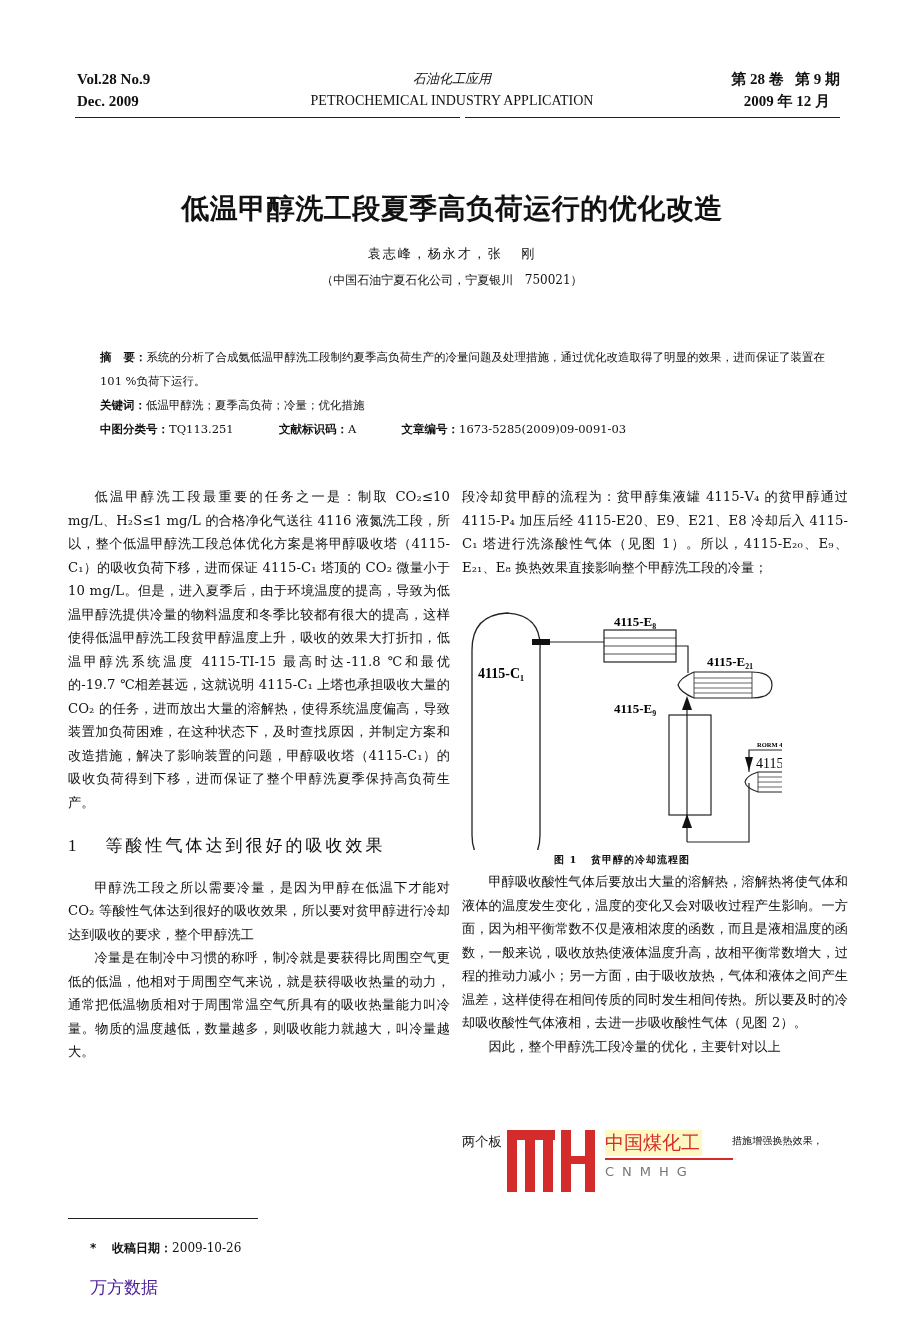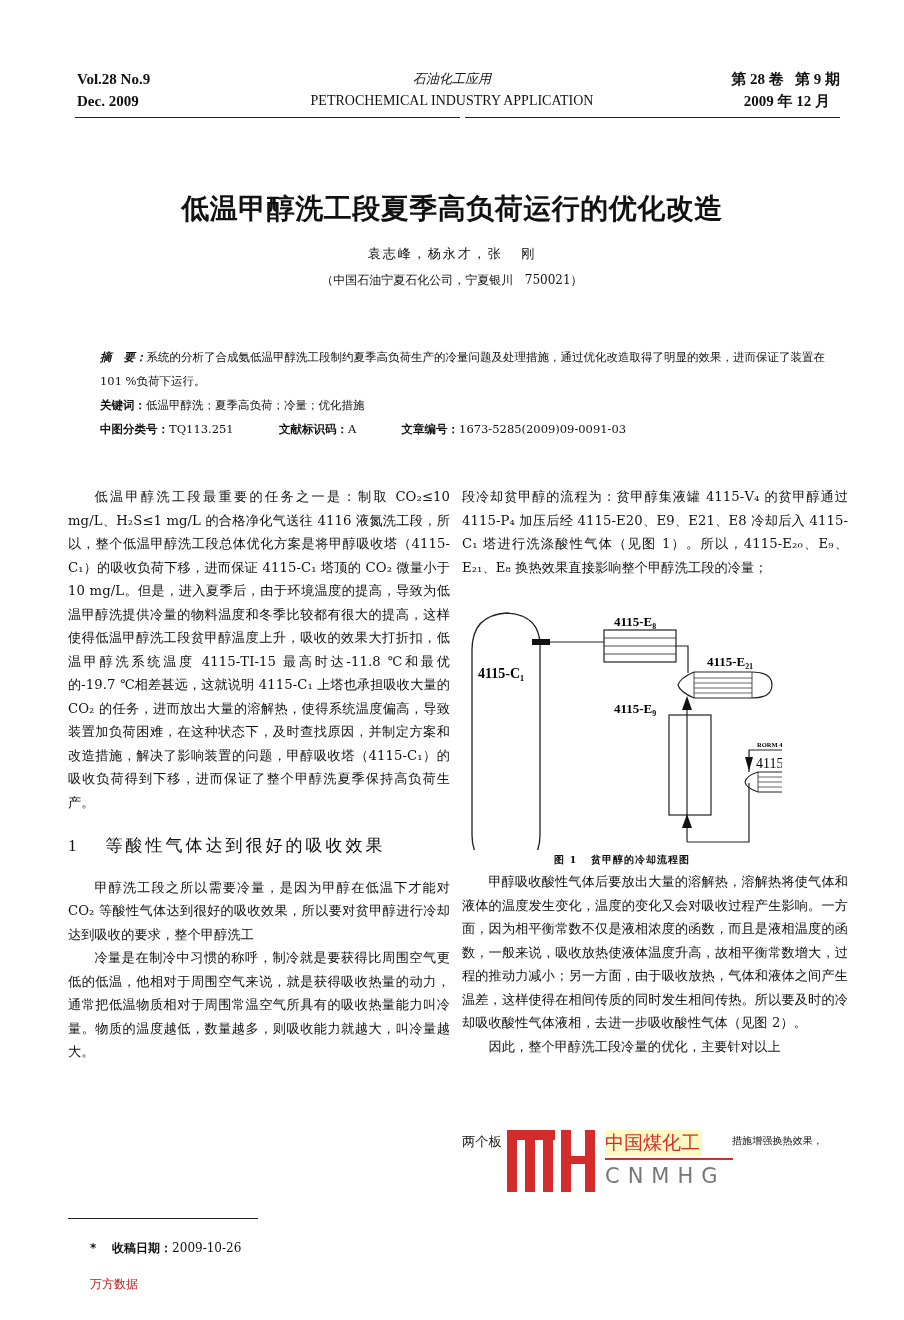--- a/index.html
+++ b/index.html
@@ -18,44 +18,44 @@
   .meta-row { font-size: 11.5px; line-height: 24px; }
   .meta-row span.lbl { font-family: Liberation Sans, sans-serif; font-weight: bold; }
   .col { font-size: 13.2px; line-height: 23.5px; text-align: justify; letter-spacing: 0.1px; }
   .col p { margin: 0; text-indent: 2em; }
   .col p.noind { text-indent: 0; }
   .sec { font-size: 17px; letter-spacing: 3px; }
   .sec .num { font-family: "Liberation Serif", serif; margin-right: 26px; }
   .caption { font-size: 10px; font-weight: bold; letter-spacing: 1px; }
   .foot { font-size: 12px; }
   .foot .lbl { font-family: "DejaVu Sans", sans-serif; font-weight: bold; }
-  .wm-text { font-family: "DejaVu Sans", sans-serif; font-size: 12px; color: #b91c1c; }
+  .wm-text { font-family: "DejaVu Sans", sans-serif; font-size: 17px; color: #4c1d95; }
   svg text { font-family: "Liberation Serif", serif; }
   .logo-cn { font-family: "DejaVu Sans", sans-serif; font-size: 19px; color: #d42b2b; }
-  .logo-en { font-family: "DejaVu Sans", sans-serif; font-size: 21px; color: #777; letter-spacing: 8px; }
+  .logo-en { font-family: "DejaVu Sans", sans-serif; font-size: 13px; color: #777; letter-spacing: 8px; }
 </style>
 </head>
 <body>
 
 <div class="abs hdr" style="left:77px; top:69px; font-weight:bold;">Vol.28 No.9</div>
 <div class="abs hdr" style="left:77px; top:91px; font-weight:bold;">Dec. 2009</div>
 <div class="abs hdr hdr-cn" style="left:300px; width:304px; top:69px; text-align:center;">石油化工应用</div>
 <div class="abs hdr" style="left:280px; width:344px; top:91px; text-align:center; font-size:14px;">PETROCHEMICAL INDUSTRY APPLICATION</div>
 <div class="abs hdr" style="left:700px; width:140px; top:69px; text-align:right; font-weight:bold; white-space:pre;">第 28 卷   第 9 期</div>
 <div class="abs hdr" style="left:700px; width:130px; top:91px; text-align:right; font-weight:bold;">2009 年 12 月</div>
 <div class="rule" style="left:75px; top:117px; width:385px;"></div>
 <div class="rule" style="left:465px; top:117px; width:375px;"></div>
 
 <div class="abs title">低温甲醇洗工段夏季高负荷运行的优化改造</div>
 <div class="abs authors" style="white-space:pre;">袁志峰，杨永才，张   刚</div>
 <div class="abs affil" style="white-space:pre;">（中国石油宁夏石化公司，宁夏银川   750021）</div>
 
 <div class="abs abstract">
   <div>
-    <b style="white-space:pre;font-style:italic;">摘   要：</b><span>系统的分析了合成氨低温甲醇洗工段制约夏季高负荷生产的冷量问题及处理措施，通过优化改造取得了明显的效果，进而保证了装置在 101 %负荷下运行。</span>
+    <b style="white-space:pre;">摘   要：</b><span>系统的分析了合成氨低温甲醇洗工段制约夏季高负荷生产的冷量问题及处理措施，通过优化改造取得了明显的效果，进而保证了装置在 101 %负荷下运行。</span>
   </div>
   <div class="meta-row">
     <span class="lbl">关键词：</span><span>低温甲醇洗；夏季高负荷；冷量；优化措施</span>
   </div>
   <div class="meta-row">
     <span class="lbl">中图分类号：</span><span>TQ113.251</span>
     <span style="display:inline-block; width:38px;"></span>
     <span class="lbl">文献标识码：</span><span>A</span>
     <span style="display:inline-block; width:38px;"></span>
     <span class="lbl">文章编号：</span><span>1673-5285(2009)09-0091-03</span>

